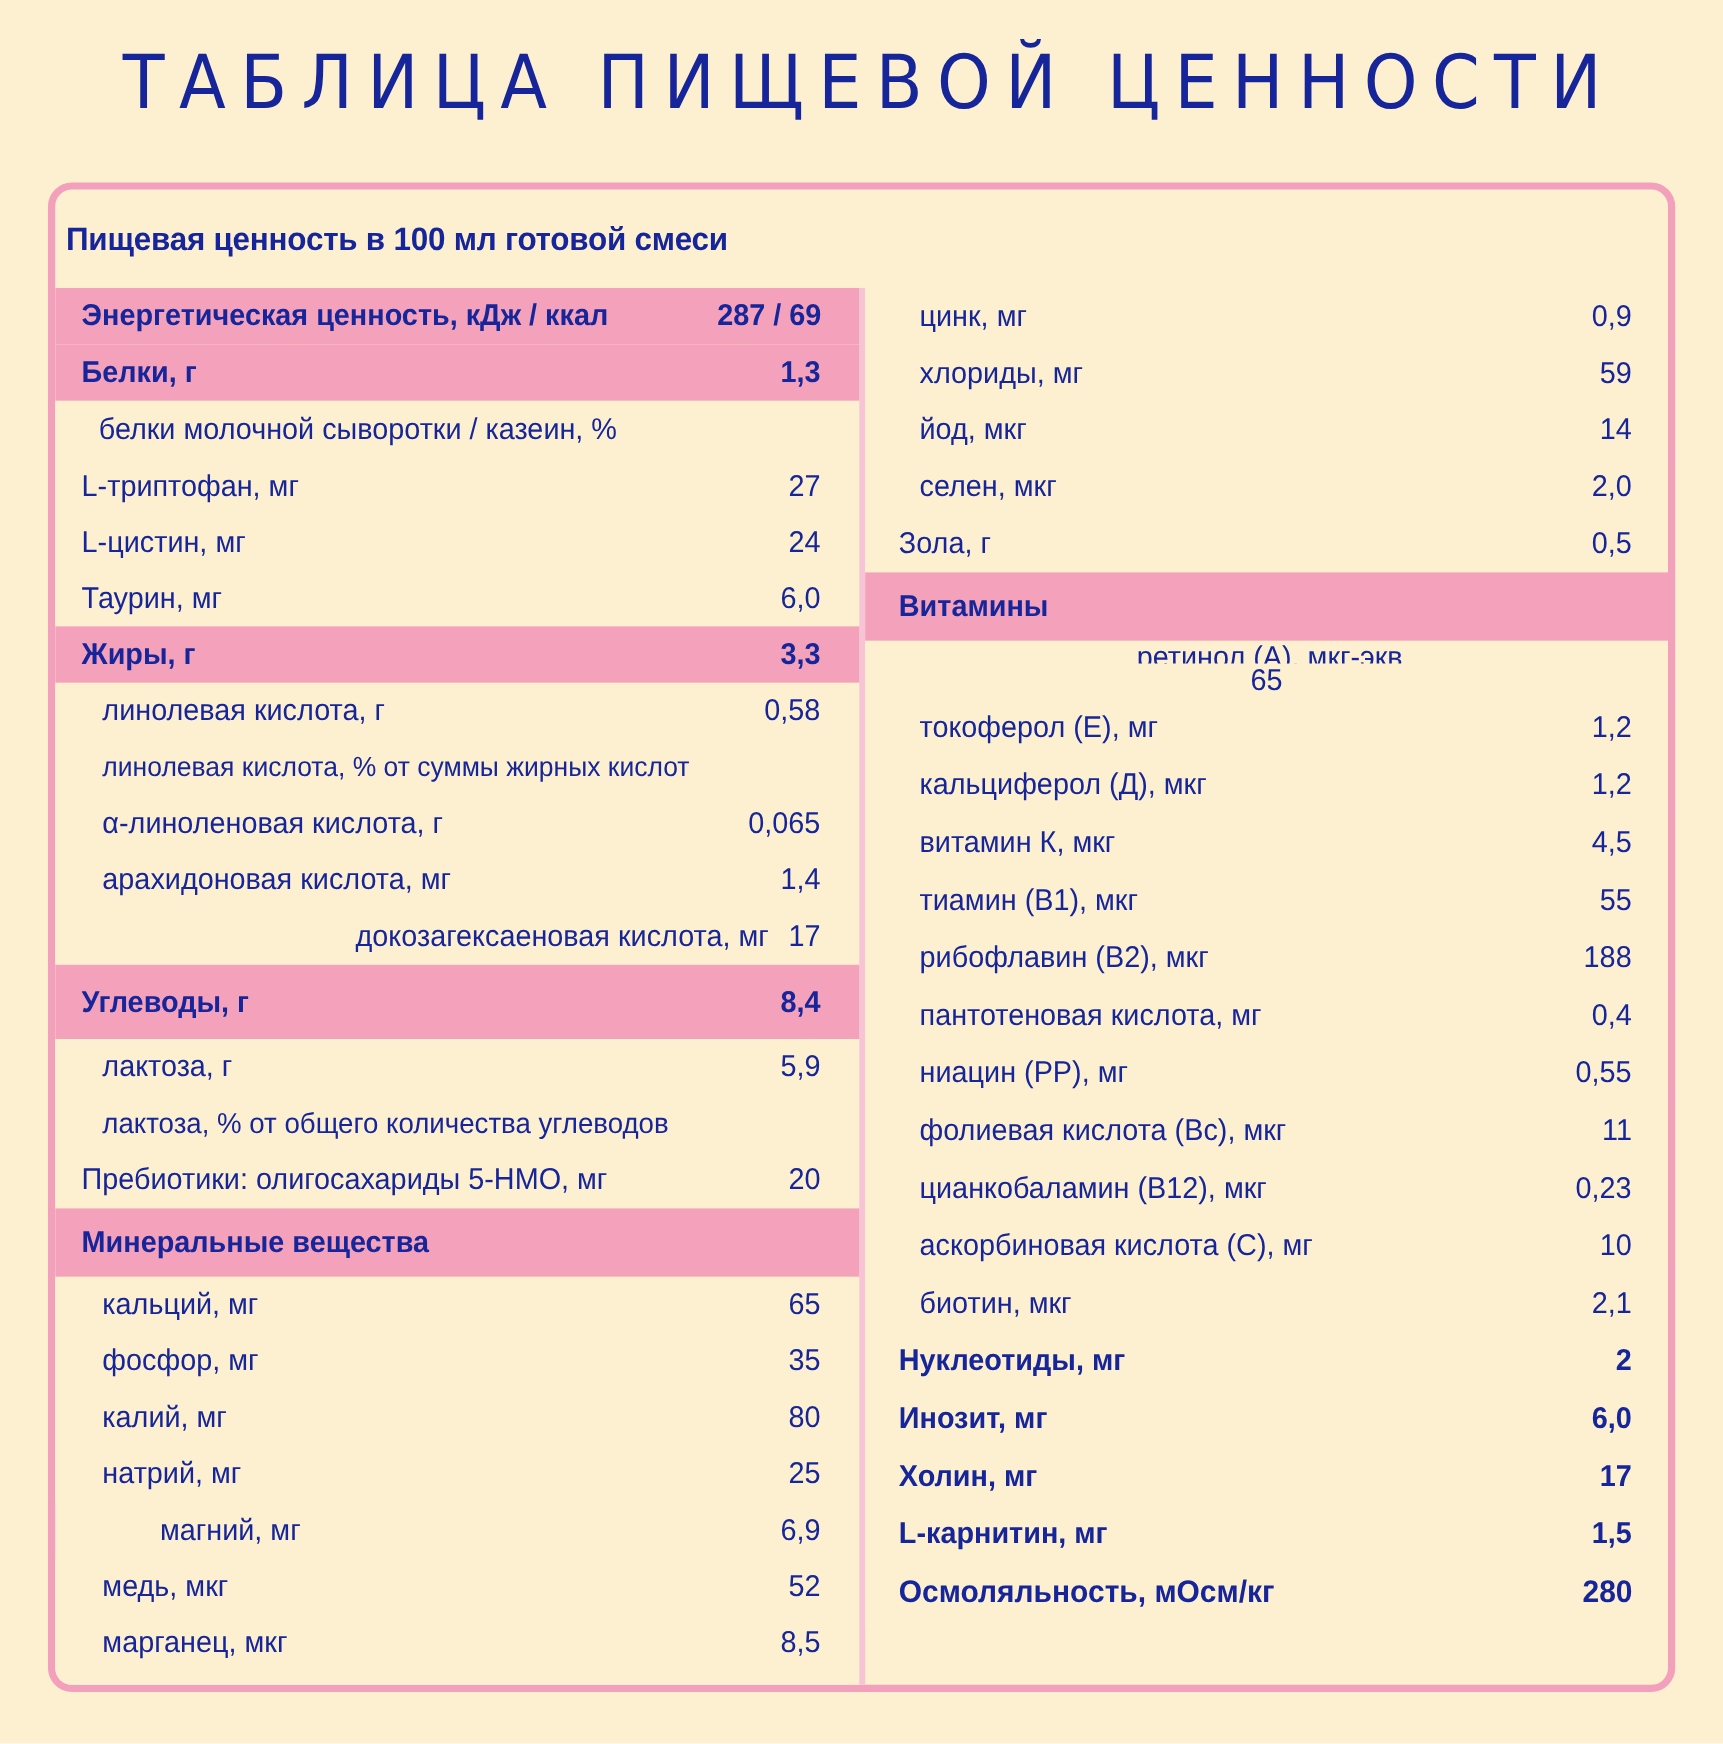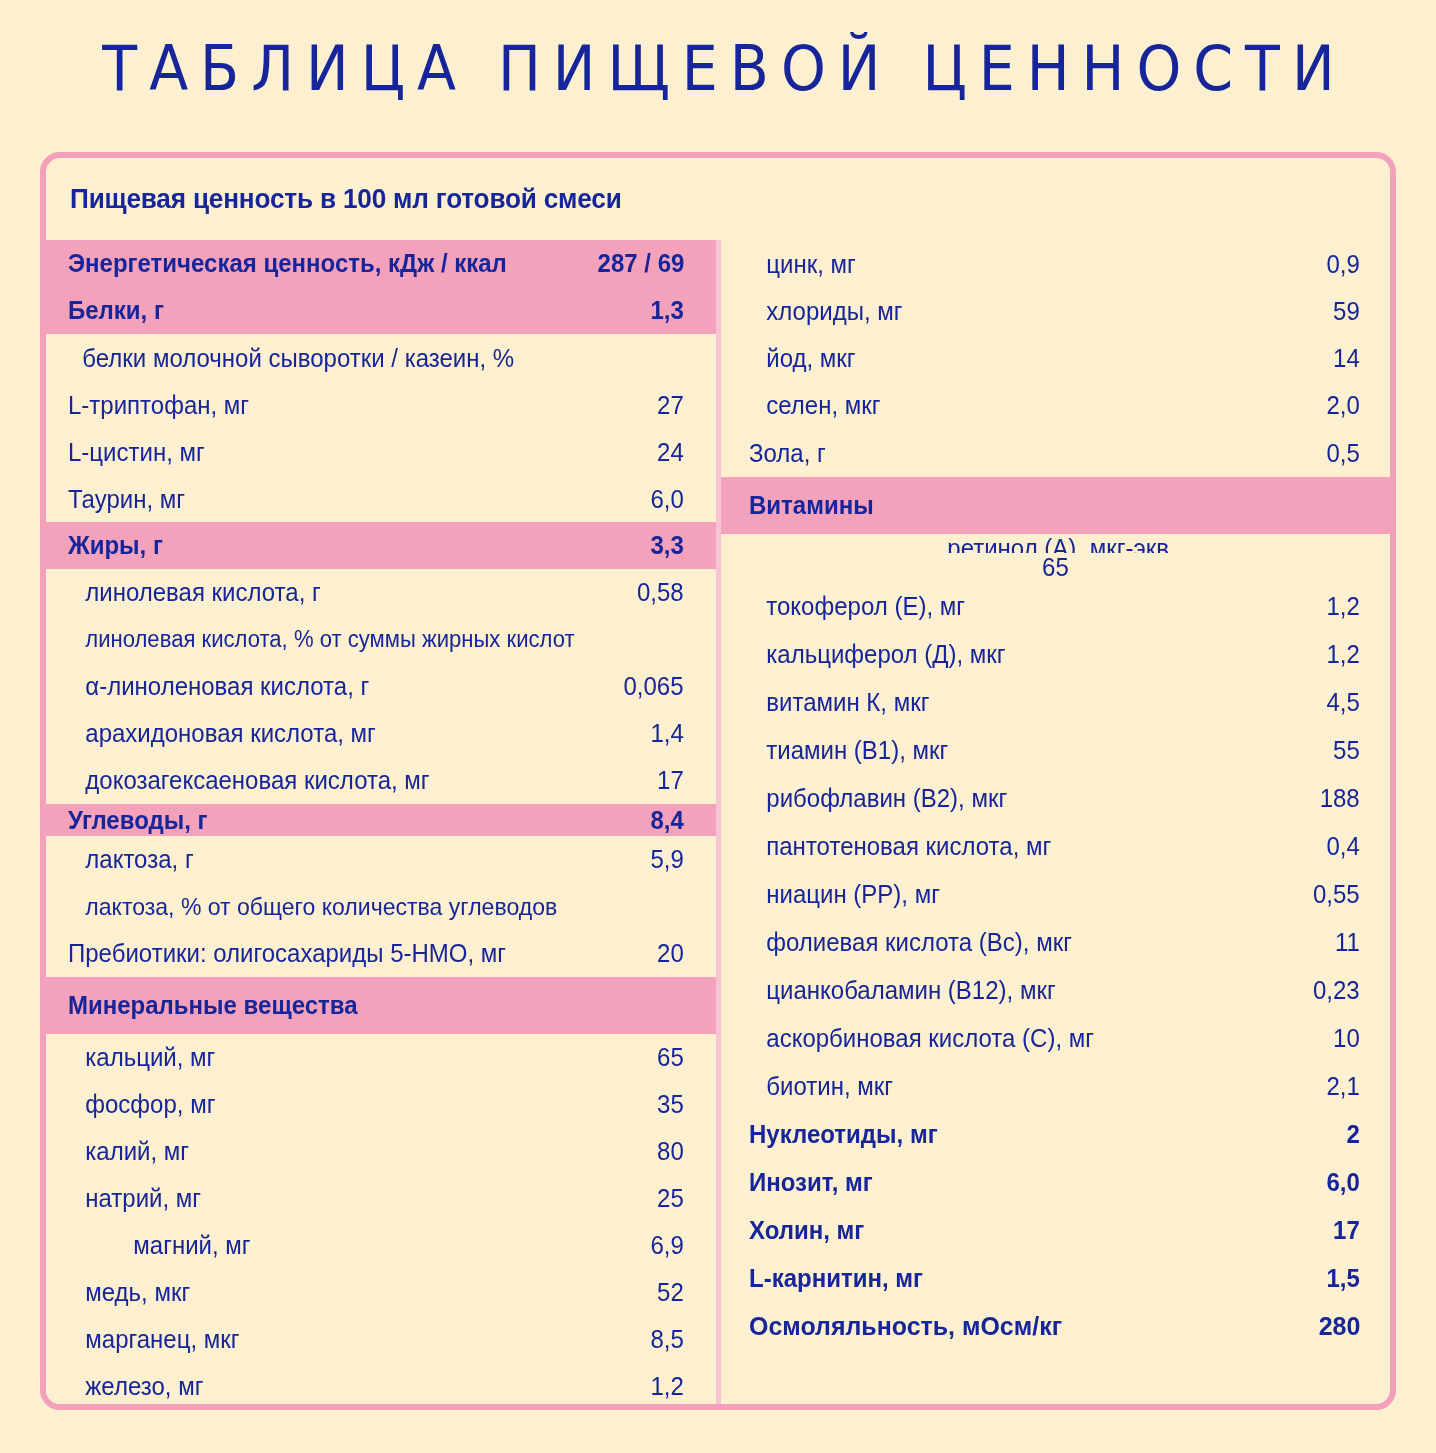--- a/index.html
+++ b/index.html
@@ -49,21 +49,21 @@
     border: 6px solid #f2a0bb;
     border-radius: 20px;
     background: #fdf0d0;
     overflow: hidden;
   }
 
   .card-header {
     height: 82px;
     display: flex;
     align-items: center;
-    padding-left: 24px;
+    padding-left: 9px;
     box-sizing: border-box;
   }
   .card-header-text {
     color: #16269a;
     font-size: 27px;
     font-weight: bold;
     letter-spacing: -0.2px;
     transform: scaleX(0.97);
     transform-origin: left center;
     white-space: nowrap;
@@ -180,25 +180,25 @@
             <span class="value"></span>
           </div>
           <div class="row normal indent fs-25" style="height: 47px;">
             <span class="label">α-линоленовая кислота, г</span>
             <span class="value">0,065</span>
           </div>
           <div class="row normal indent fs-25" style="height: 47px;">
             <span class="label">арахидоновая кислота, мг</span>
             <span class="value">1,4</span>
           </div>
-          <div class="row normal indent fs-25" style="height: 47px;">
+          <div class="row normal indent fs-25" style="height: 47px; justify-content: flex-end;">
             <span class="label">докозагексаеновая кислота, мг</span>
             <span class="value">17</span>
           </div>
-          <div class="row pink bold fs-25" style="height: 32px;">
+          <div class="row pink bold fs-25" style="height: 62px;">
             <span class="label">Углеводы, г</span>
             <span class="value">8,4</span>
           </div>
           <div class="row normal indent fs-25" style="height: 47px;">
             <span class="label">лактоза, г</span>
             <span class="value">5,9</span>
           </div>
           <div class="row normal indent fs-24" style="height: 47px;">
             <span class="label">лактоза, % от общего количества углеводов</span>
             <span class="value"></span>

